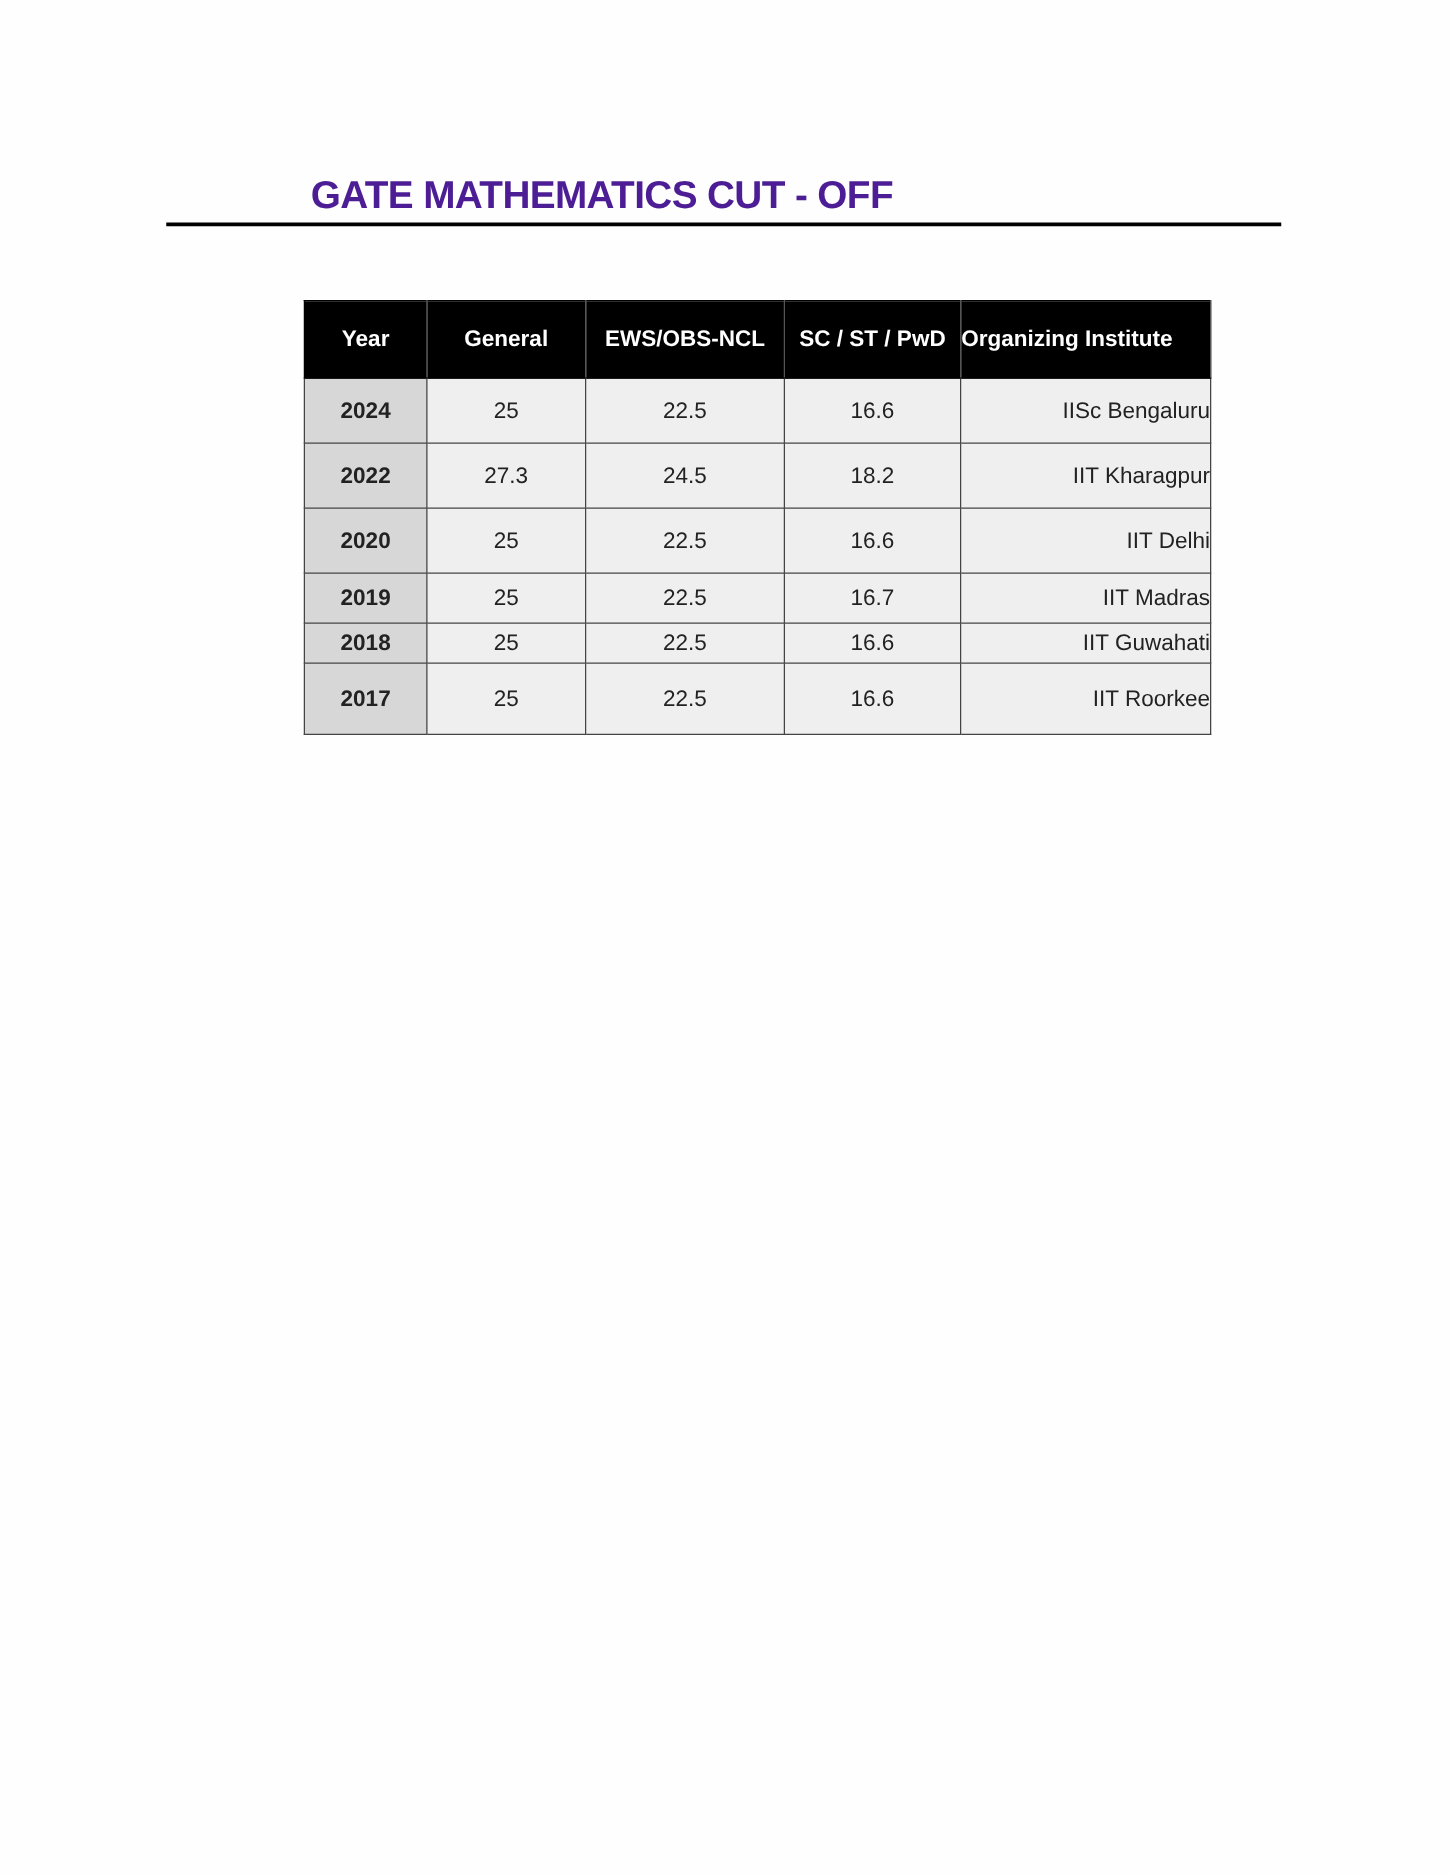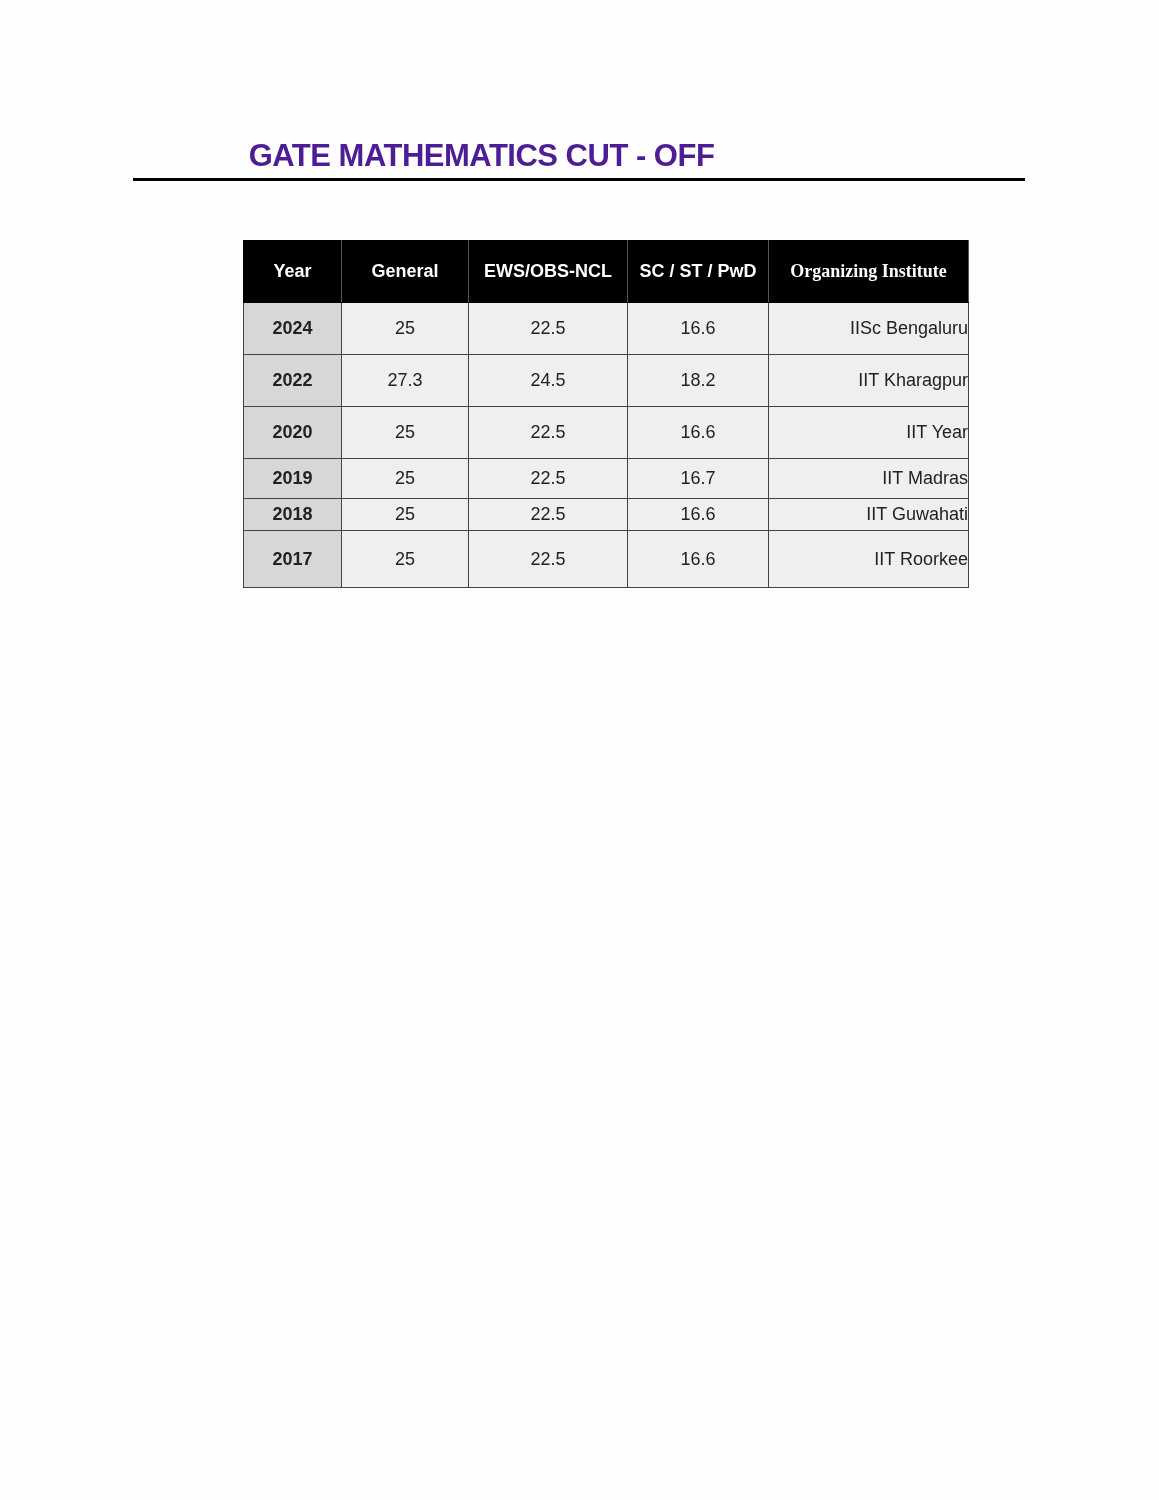--- a/index.html
+++ b/index.html
@@ -17,21 +17,21 @@
     border-collapse: collapse; table-layout: fixed; width: 725px; margin-left: 26px;
   }
   th, td { border: 1px solid #444; padding: 0; font-size: 18px; color: #222; }
   th {
     background: #000; color: #fff; font-weight: bold; height: 61px; text-align: center;
     border-color: #000; border-right: 1px solid #555;
   }
   td { background: #efefef; text-align: center; }
   td.year { background: #d7d7d7; font-weight: bold; color: #222; }
   td.inst { text-align: right; padding-left: 11px; }
-  th.inst { text-align: center; font-family: Liberation Serif, serif; }
+  th.inst { text-align: left; }
 </style>
 </head>
 <body>
 
 <div class="title">GATE MATHEMATICS CUT - OFF</div>
 <div class="rule"></div>
 
 <table>
   <colgroup>
     <col style="width:98px">
@@ -62,21 +62,21 @@
         <td>27.3</td>
         <td>24.5</td>
         <td>18.2</td>
         <td class="inst">IIT Kharagpur</td>
       </tr>
       <tr style="height: 52px;">
         <td class="year">2020</td>
         <td>25</td>
         <td>22.5</td>
         <td>16.6</td>
-        <td class="inst">IIT Year</td>
+        <td class="inst">IIT Delhi</td>
       </tr>
       <tr style="height: 40px;">
         <td class="year">2019</td>
         <td>25</td>
         <td>22.5</td>
         <td>16.7</td>
         <td class="inst">IIT Madras</td>
       </tr>
       <tr style="height: 32px;">
         <td class="year">2018</td>

